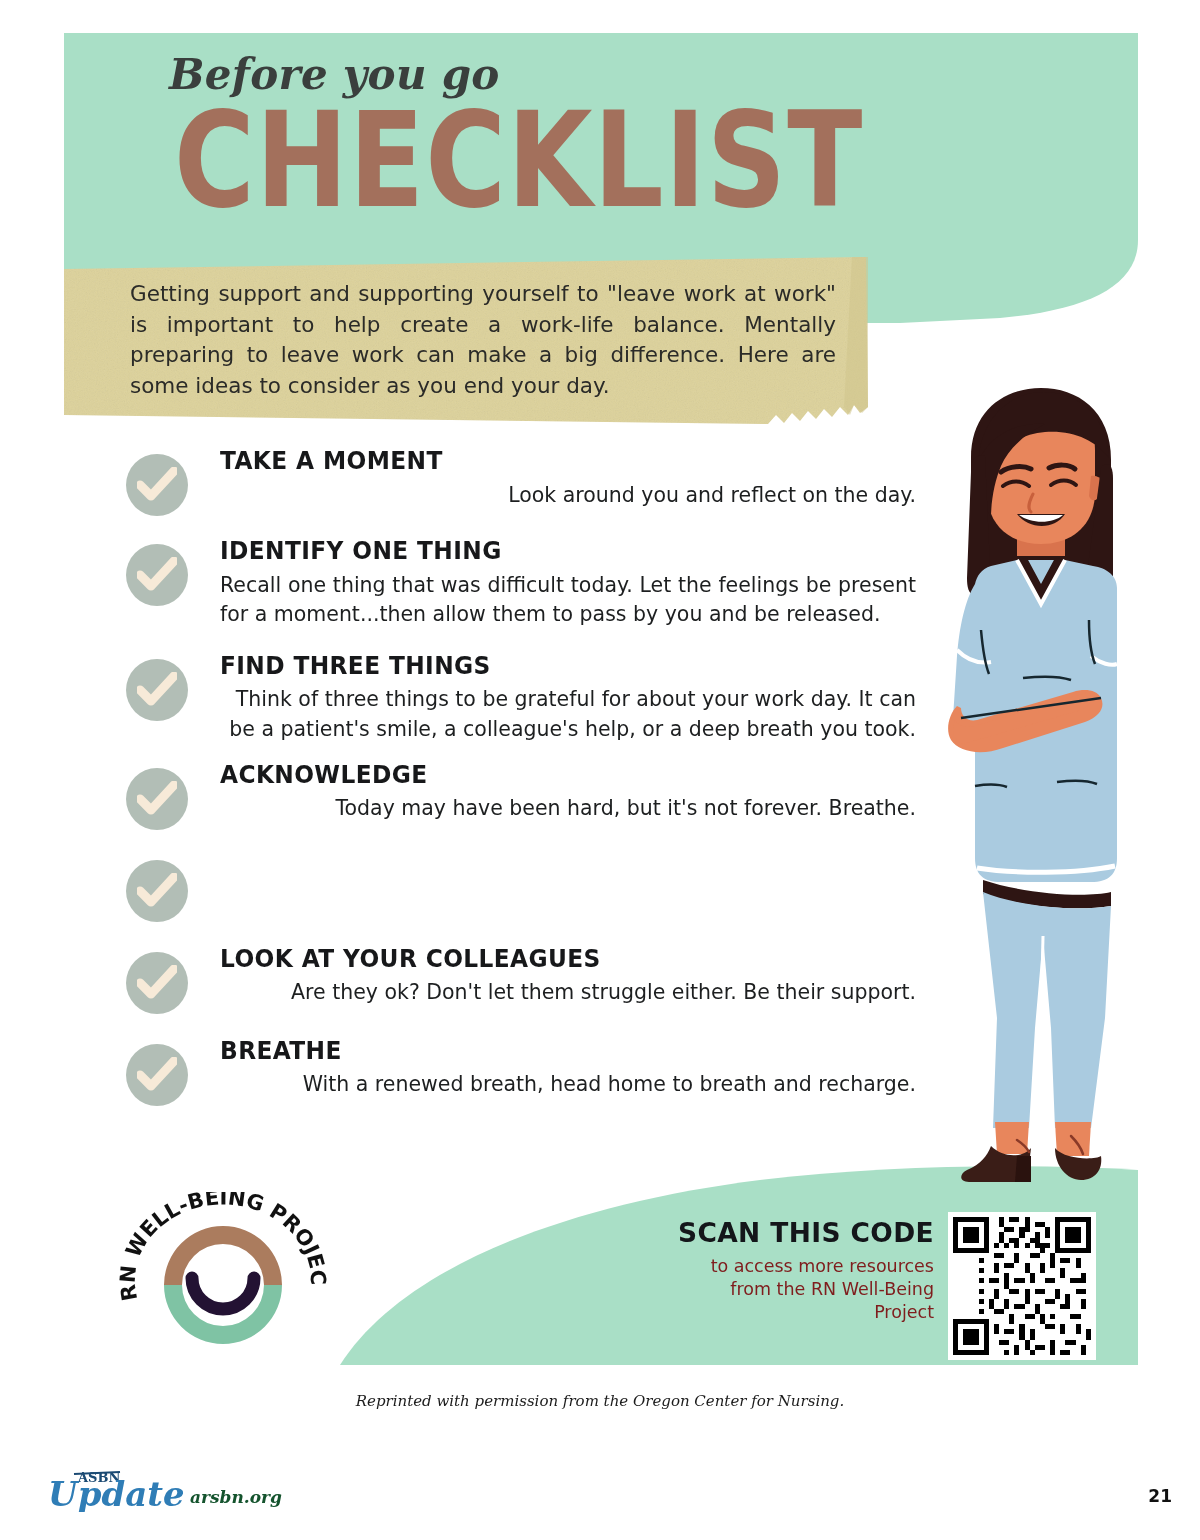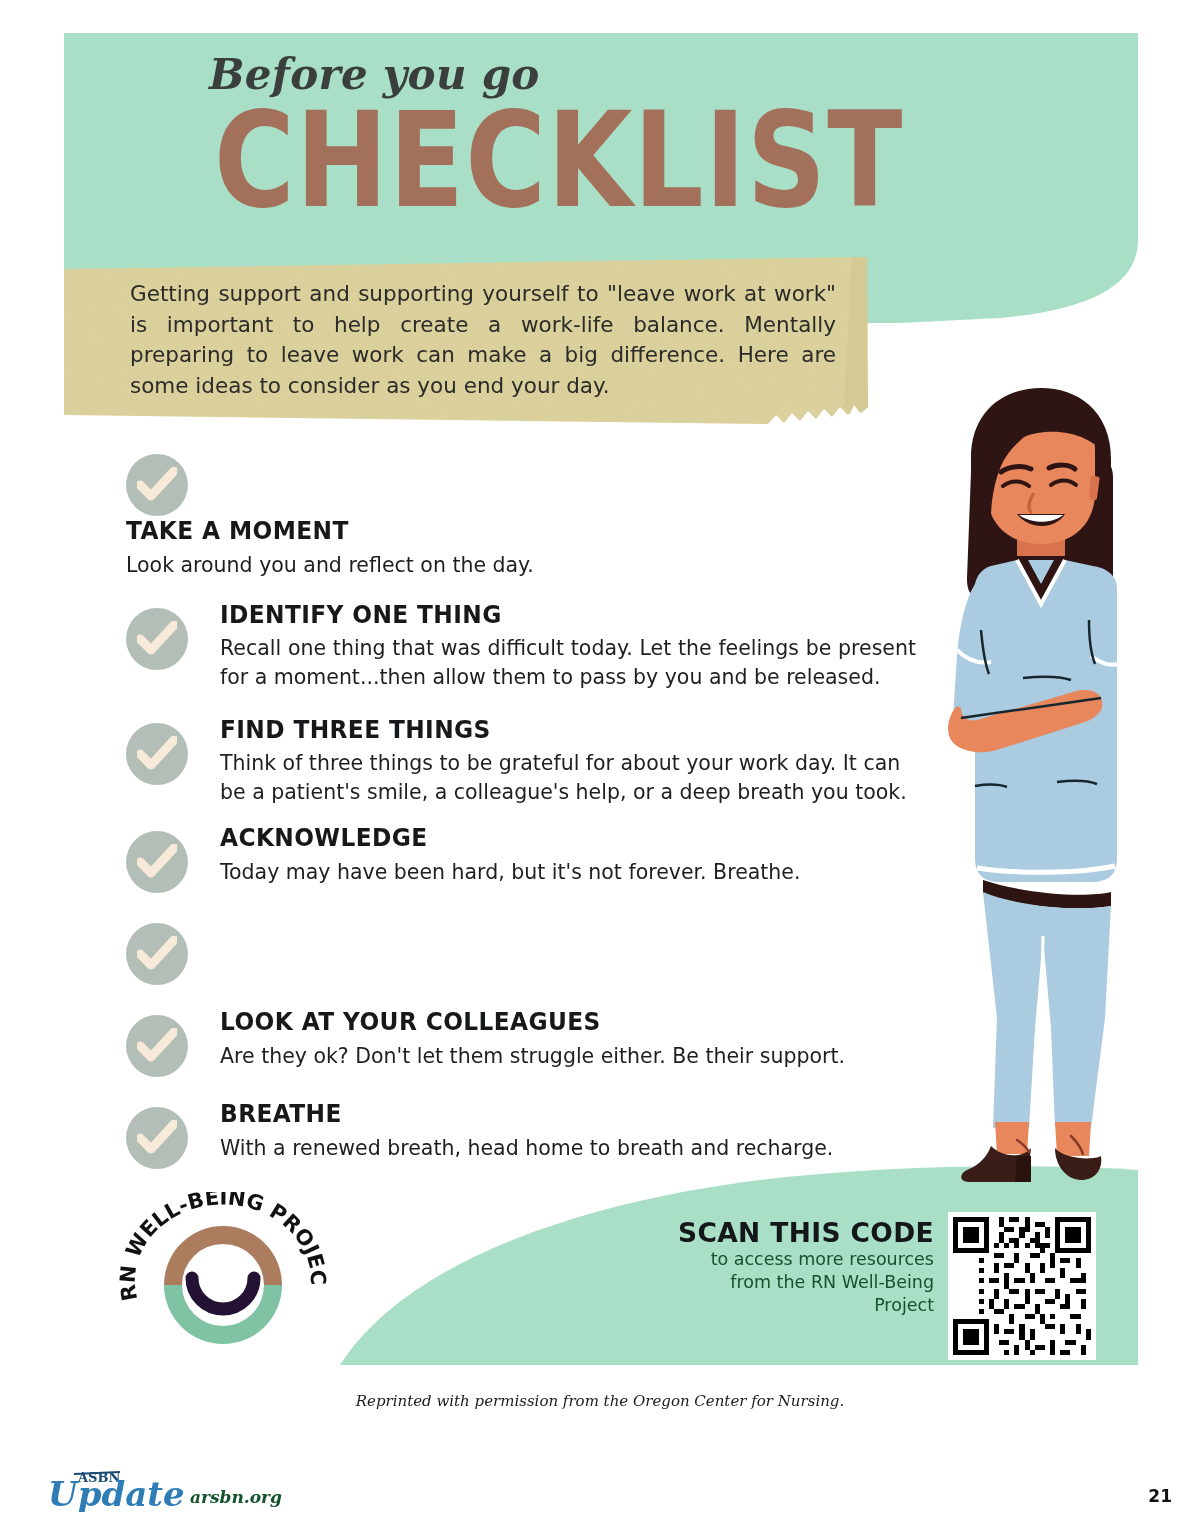--- a/index.html
+++ b/index.html
@@ -13,21 +13,20 @@
 
   
   .bg-layer { position: absolute; inset: 0; pointer-events: none; }
   .bg-layer svg { display: block; width: 1200px; height: 1540px; }
 
   
   .header {
     position: absolute; left: 64px; top: 33px;
     width: 1074px; height: 225px;
     z-index: 3;
-    padding-left: 40px;
   }
   .kicker {
     font-family: "DejaVu Serif", "Liberation Serif", serif;
     font-style: italic; font-weight: 700;
     font-size: 42px; color: #3a3f3d;
     letter-spacing: .3px;
     margin-left: 105px; padding-top: 20px;
     line-height: 1.05;
   }
   .big-title {
@@ -71,26 +70,26 @@
   .item-body { flex: 1 1 auto; padding-top: 2px; }
   .item-title {
     font-family: "DejaVu Sans", "Liberation Sans", sans-serif;
     font-weight: 700; font-size: 24px; color: #17181a;
     letter-spacing: .4px; line-height: 1.15;
     transform: scaleX(.97); transform-origin: left center;
     margin-bottom: 5px;
   }
   .item-desc {
     font-family: "DejaVu Sans", "Liberation Sans", sans-serif;
-    font-size: 20.5px; line-height: 1.42; color: #1d1f20;
+    font-size: 20.5px; line-height: 1.42; color: #1d1f20; text-align: right;
   }
   .item-desc.justify { text-align: justify; }
 
   
-  .item.i0 { margin-bottom: 20px; flex-direction: column; }
+  .item.i0 { margin-bottom: 20px; }
   .item.i1 { }
   .item.i2 { margin-bottom: 16px; }
   .item.i3 { margin-bottom: 22px; }
   .item.i4 { margin-bottom: 22px; }
   .item.i5 { margin-bottom: 22px; }
   .item.i6 { margin-bottom: 0; }
 
   
   .nurse { position: absolute; left: 905px; top: 388px; z-index: 6; }
 
@@ -103,21 +102,22 @@
     text-align: right; width: 266px;
   }
   .scan-title {
     font-family: "DejaVu Sans", "Liberation Sans", sans-serif;
     font-weight: 700; font-size: 27px; color: #14161a;
     letter-spacing: .4px; line-height: 1.1;
     transform: scaleX(.98); transform-origin: right center;
   }
   .scan-sub {
     font-family: "DejaVu Sans", "Liberation Sans", sans-serif;
-    font-size: 17.5px; line-height: 1.33; color: #14532d;
+    font-size: 17.5px; line-height: 1.33; color: #7f1d1d;
+    margin-top: 7px;
   }
   .qr { position: absolute; left: 948px; top: 1212px; z-index: 7; }
 
   
   .credit {
     position: absolute; left: 0; top: 1392px; width: 1200px;
     text-align: center; z-index: 8;
     font-family: "DejaVu Serif", "Liberation Serif", serif;
     font-style: italic; font-size: 15px; color: #1c1c1c;
   }

